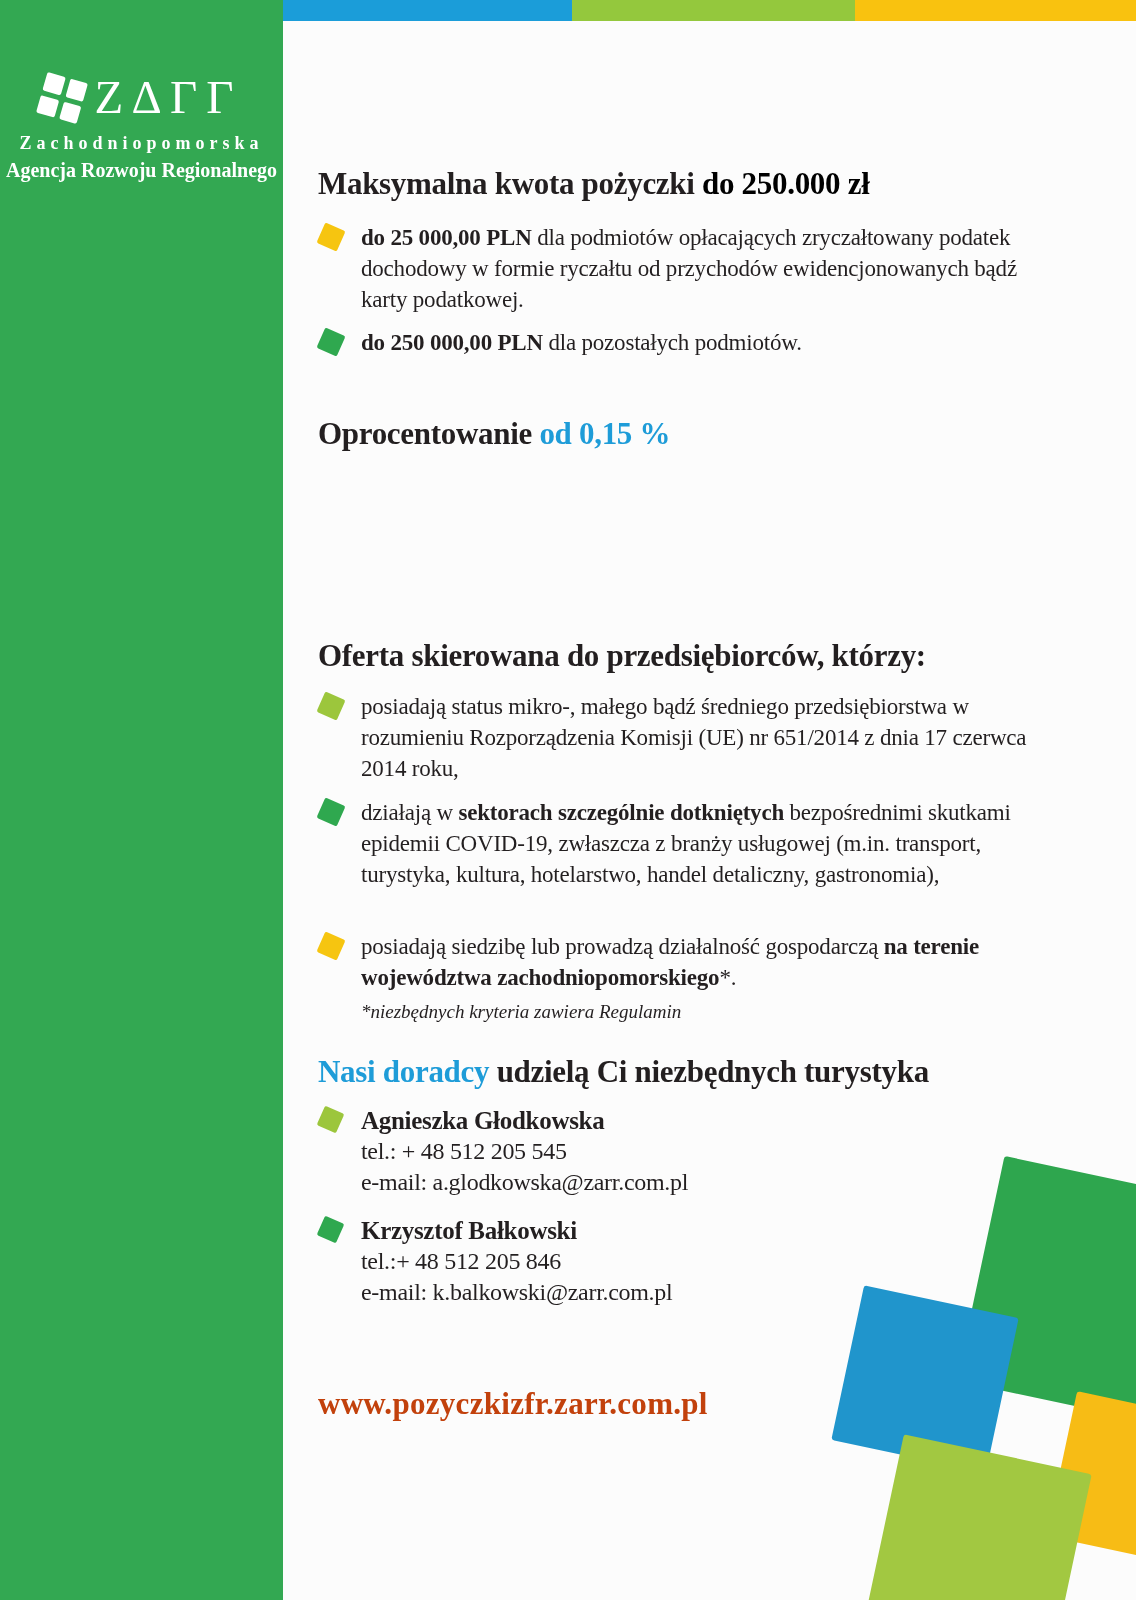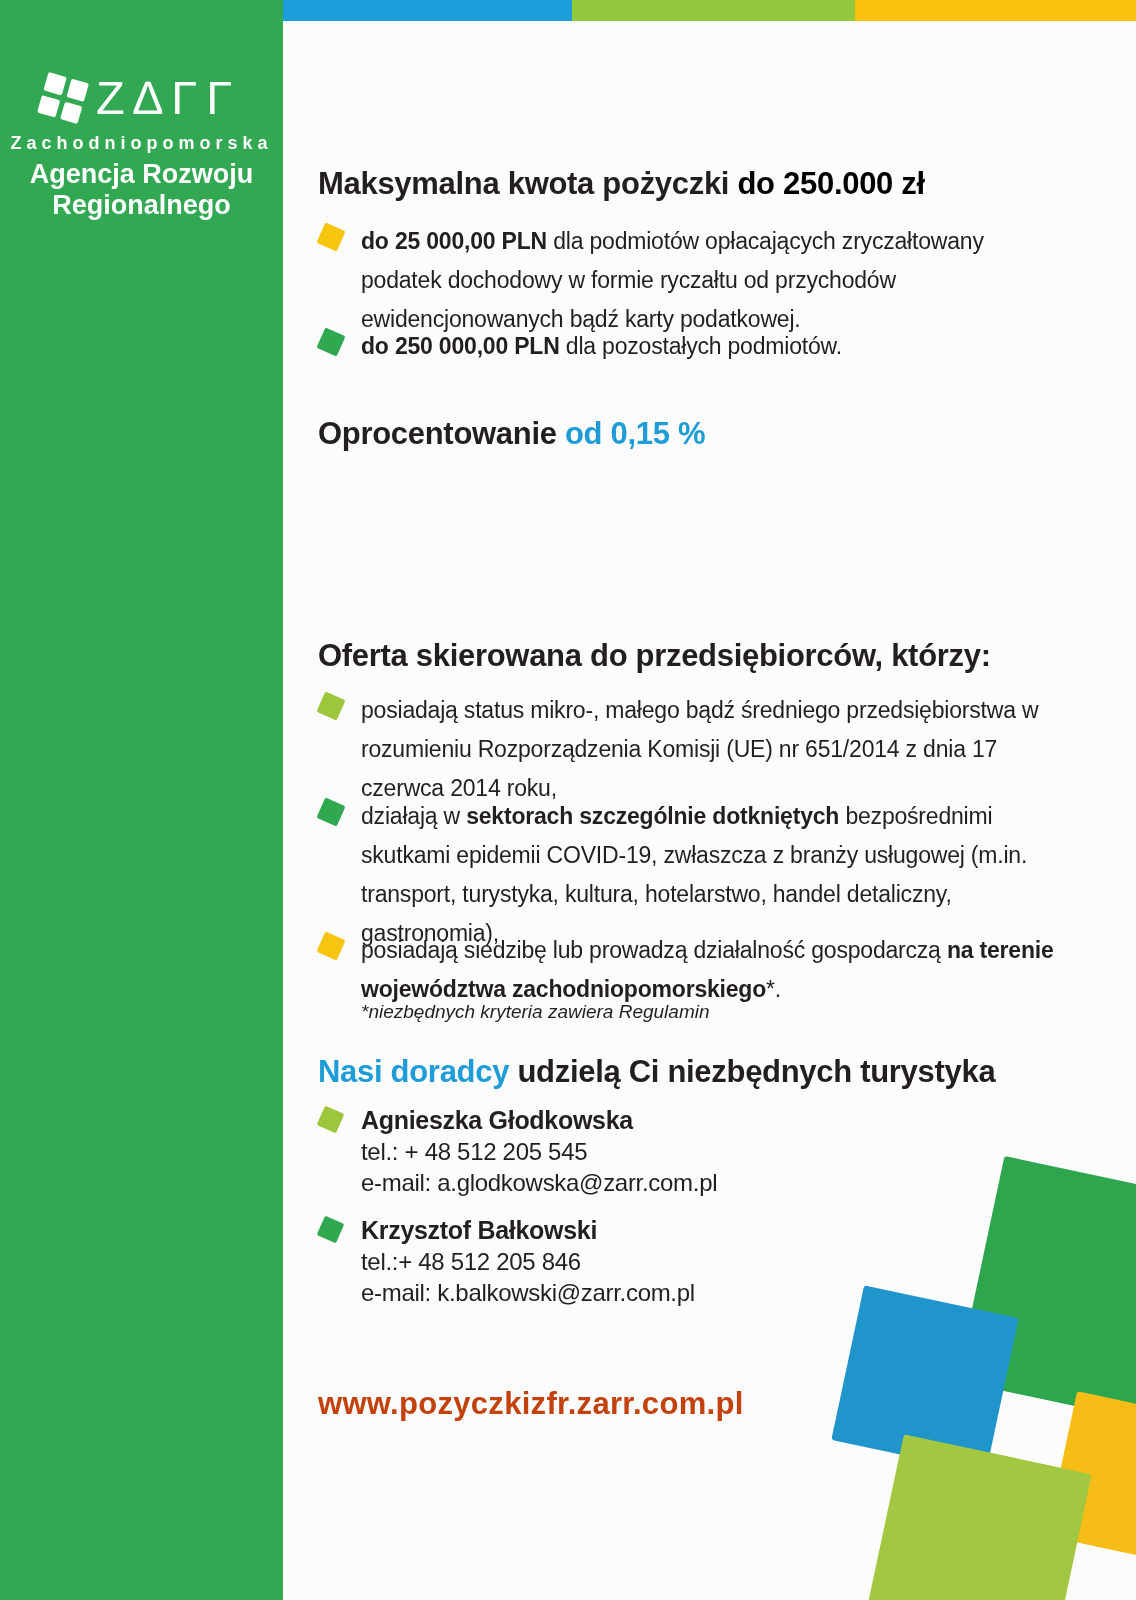--- a/index.html
+++ b/index.html
@@ -1,40 +1,40 @@
 <!DOCTYPE html>
 <html lang="pl"><head>
 <meta charset="utf-8">
 <style>
   html,body{margin:0;padding:0;}
   .page{
     position:relative;width:1136px;height:1600px;overflow:hidden;
     background:#fcfcfc;color:#231f20;
-    font-family:Liberation Sans, sans-serif;
+    font-family:Liberation Serif, serif;
   }
   
   .sidebar{position:absolute;left:0;top:0;width:283px;height:1600px;}
   .logo{position:absolute;top:74px;left:0;width:283px;text-align:center;color:#ffffff;}
   .logo-row{display:flex;align-items:center;justify-content:center;gap:12px;}
   .pinwheel{width:42px;height:42px;display:grid;grid-template-columns:1fr 1fr;gap:5px;transform:rotate(16deg);flex:0 0 auto;}
   .pinwheel span{background:#ffffff;border-radius:2px;display:block;}
   .brand{font-size:47px;font-weight:400;letter-spacing:9px;line-height:1;}
   .logo-sub1{margin-top:12px;font-size:18px;font-weight:700;letter-spacing:5px;}
-  .logo-sub2{margin-top:5px;font-size:27px;font-weight:700;letter-spacing:0;}
+  .logo-sub2{margin-top:5px;font-size:20px;font-weight:700;letter-spacing:0;}
   
   .bar{position:absolute;top:0;height:21px;}
   .bar.b1{left:283px;width:289px;}
   .bar.b2{left:572px;width:283px;}
   .bar.b3{left:855px;width:281px;}
   
   .h{position:absolute;left:318px;font-size:31px;font-weight:700;letter-spacing:-0.3px;line-height:37px;white-space:nowrap;}
   
   .bullet{position:absolute;left:318px;width:748px;}
   .bicon{position:absolute;left:2px;top:4px;width:22px;height:22px;transform:rotate(24deg);border-radius:2px;}
-  .btext{display:block;margin-left:43px;font-size:23px;line-height:39px;letter-spacing:-0.2px;}
+  .btext{display:block;margin-left:43px;font-size:23px;line-height:31px;letter-spacing:-0.2px;}
   .btext b{font-weight:700;}
   .footnote{position:absolute;left:361px;font-size:19px;font-style:italic;letter-spacing:0;}
   
   .contact{position:absolute;left:318px;width:700px;}
   .cicon{position:absolute;left:2px;top:4px;width:21px;height:21px;transform:rotate(24deg);border-radius:2px;}
   .cbody{margin-left:43px;}
   .cname{font-size:25px;font-weight:700;line-height:31px;letter-spacing:-0.3px;}
   .cline{font-size:24px;line-height:31px;letter-spacing:-0.3px;}
   
   .url{position:absolute;left:318px;top:1386px;font-size:31px;font-weight:700;letter-spacing:0.3px;}

